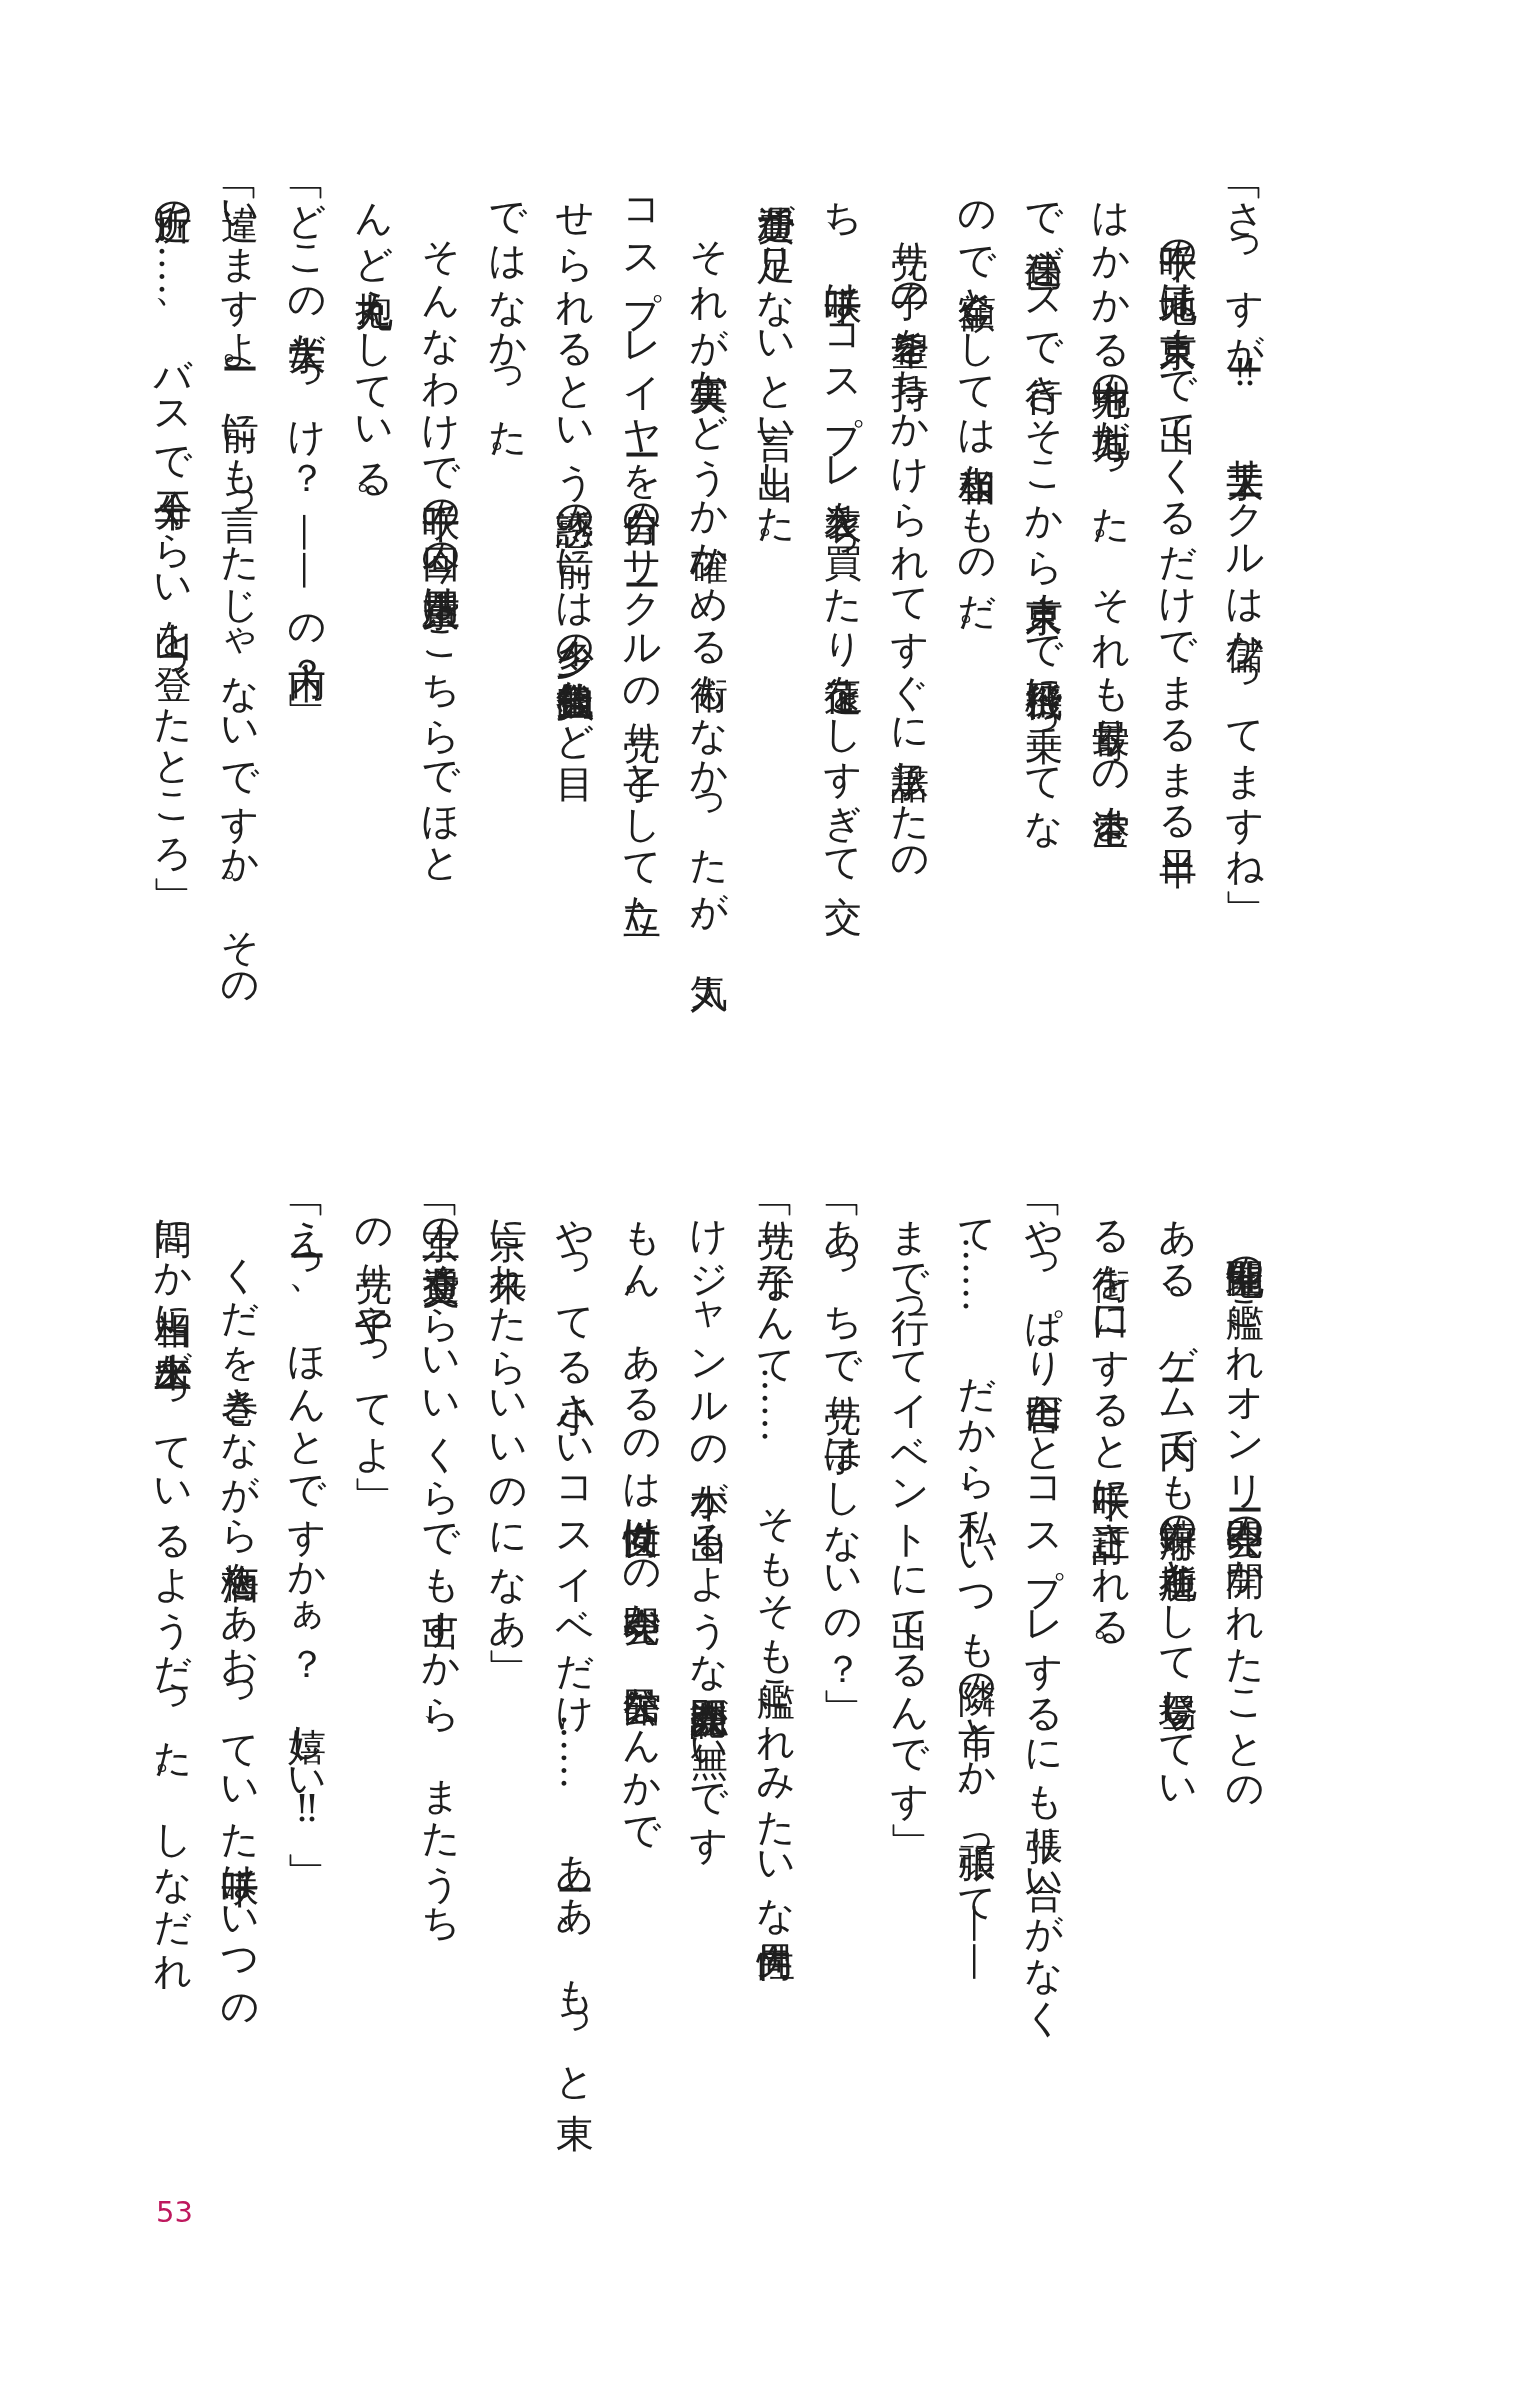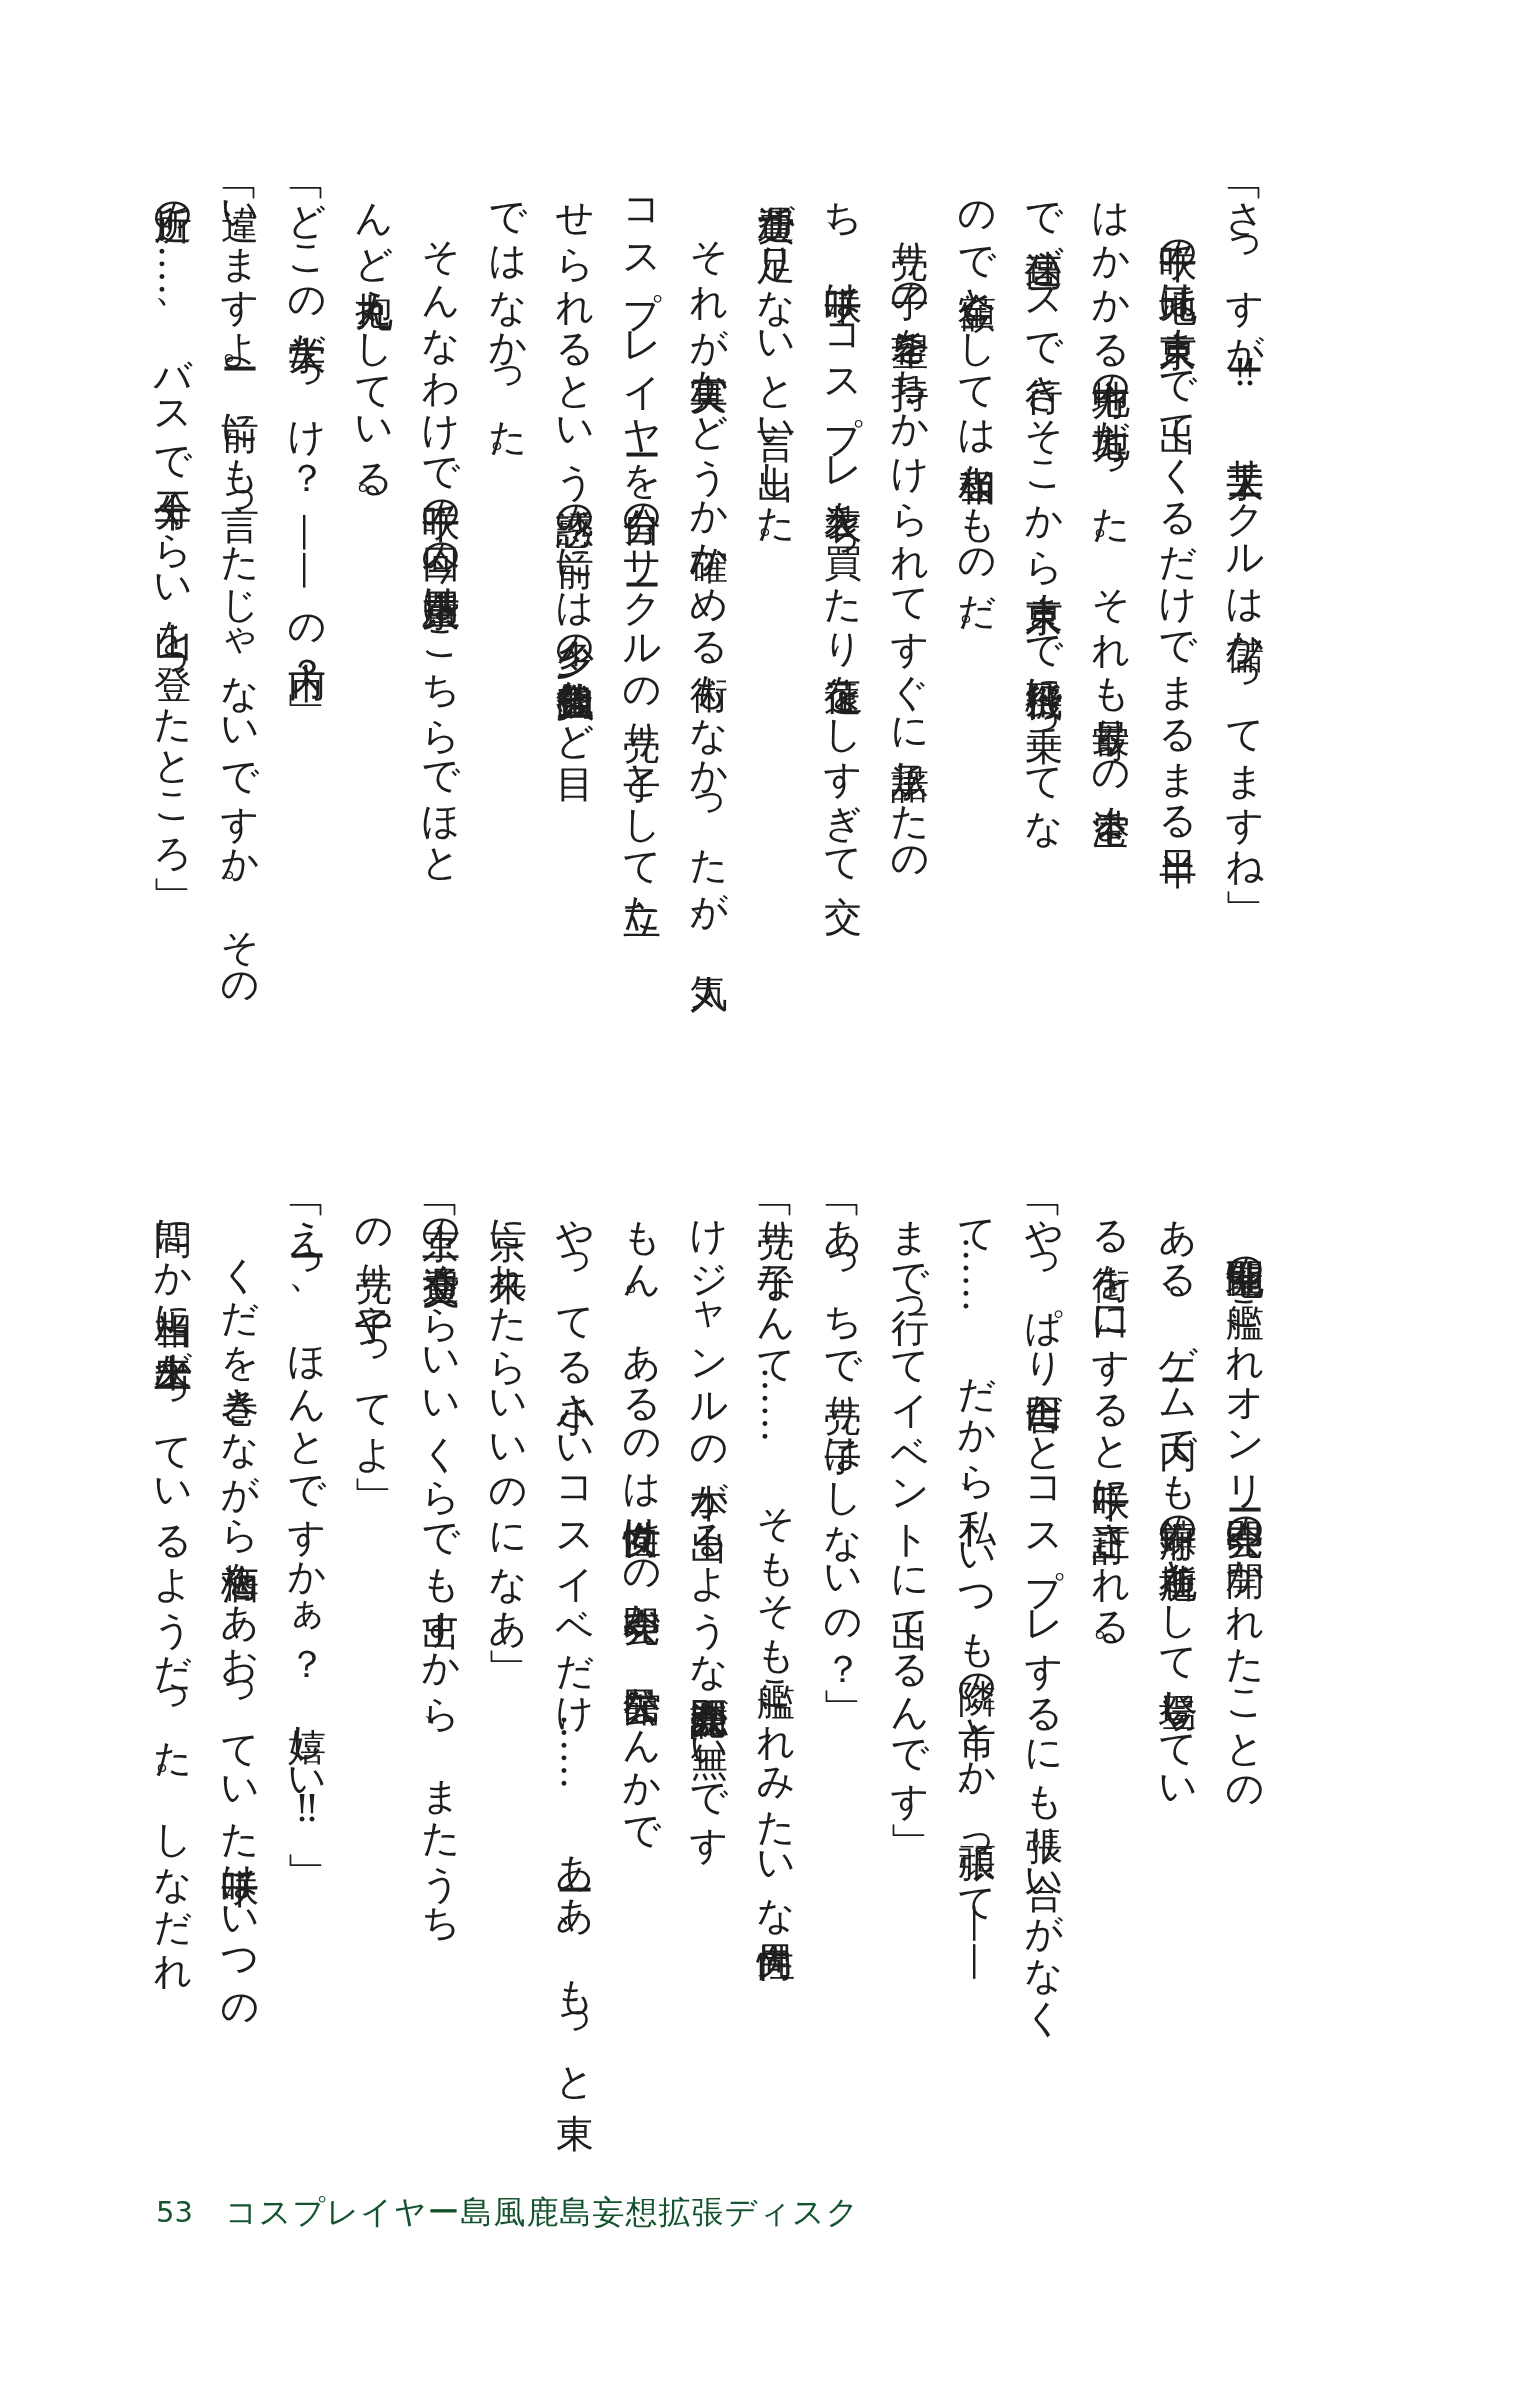--- a/index.html
+++ b/index.html
@@ -29,22 +29,22 @@
     white-space: nowrap;
   }
   #top-block { top: 176px; }
   #bottom-block { top: 1193px; }
   .footer {
     position: absolute;
     left: 156px;
     top: 2192px;
     display: flex;
     align-items: flex-start;
-    gap: 32px;
-    color: #14532d;
+    gap: 54px;
+    color: #be185d;
     font-family: "DejaVu Sans", "Liberation Sans", sans-serif;
   }
   .page-num {
     font-size: 29px;
     line-height: 40px;
   }
   .running-title {
     font-size: 32px;
     line-height: 40px;
     letter-spacing: 1px;
@@ -88,15 +88,14 @@
     <p>京に来れたらいいのになあ」</p>
     <p>「上京の交通費くらいいくらでも出すから、またうち</p>
     <p>の売り子やってよ」</p>
     <p>「えーっ、ほんとですかぁ？　嬉しい‼」</p>
     <p>　くだを巻きながら梅酒をあおっていた千咲はいつの</p>
     <p>間にか相当に出来上がっているようだった。しなだれ</p>
   </div>
 
 <div class="footer">
   <span class="page-num">53</span>
-  <span class="running-title">コスプレイヤー島風鹿島妄想拡張ディスク</span>
 </div>
 
 
 </body></html>

